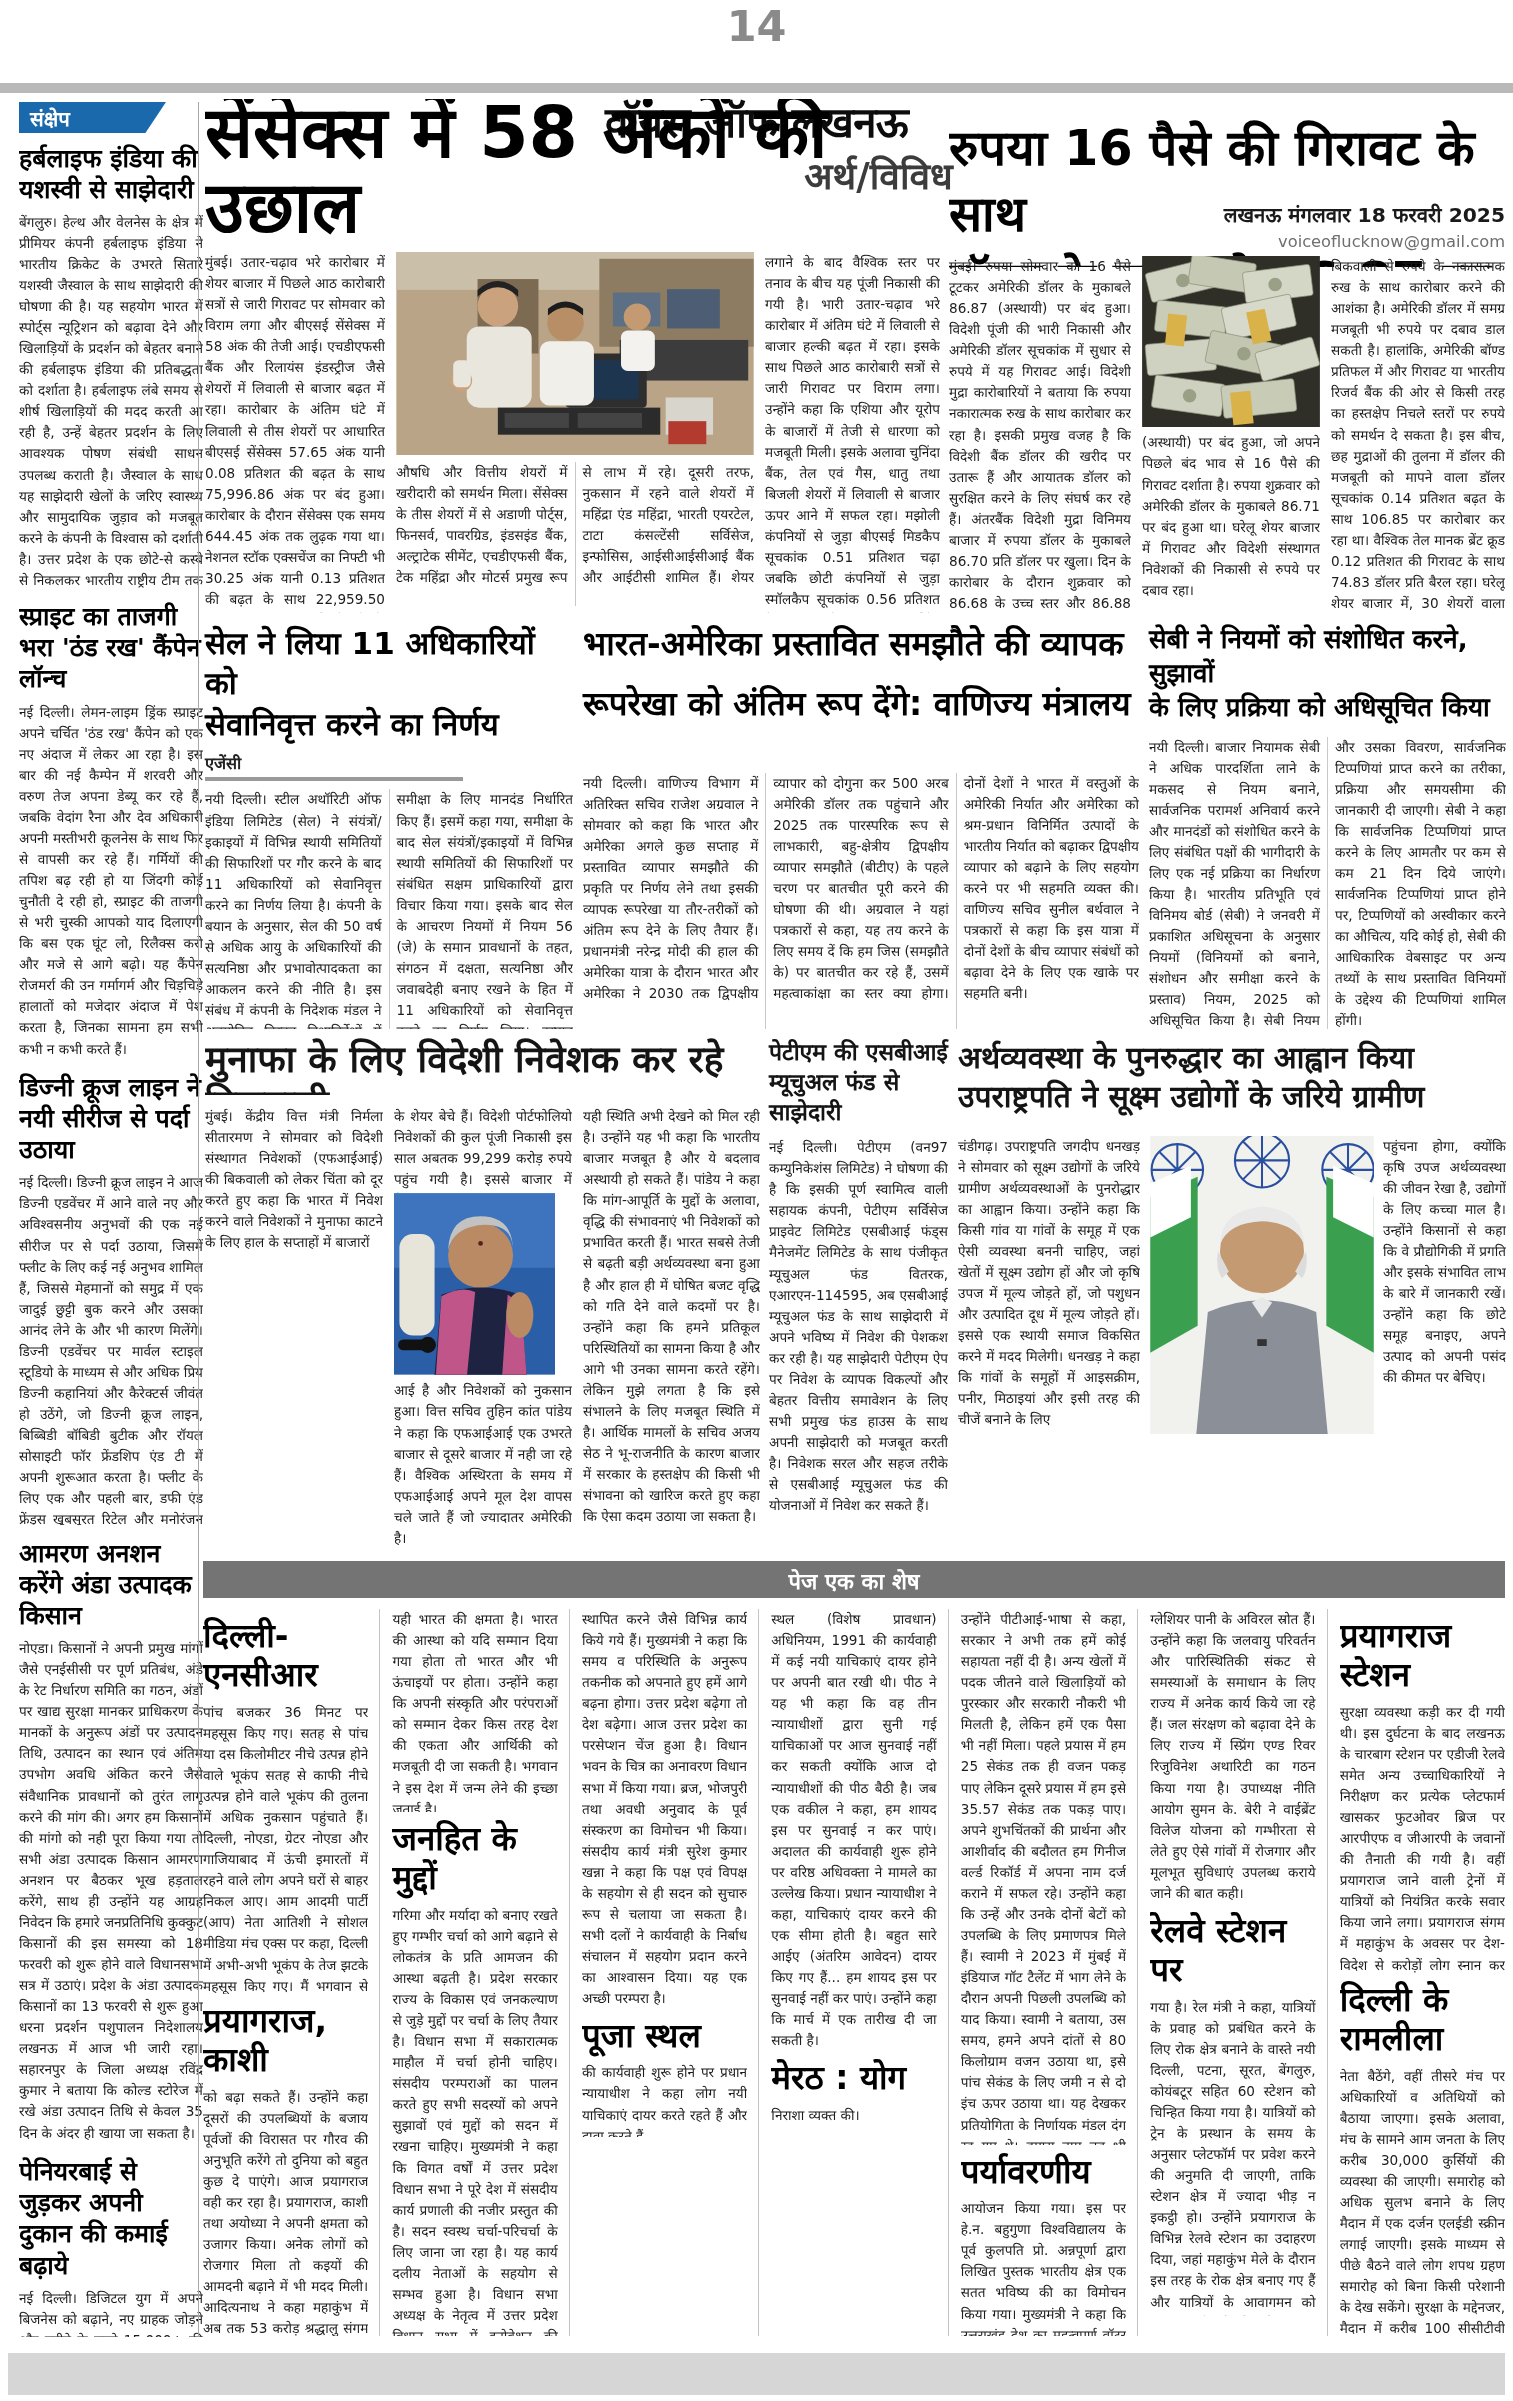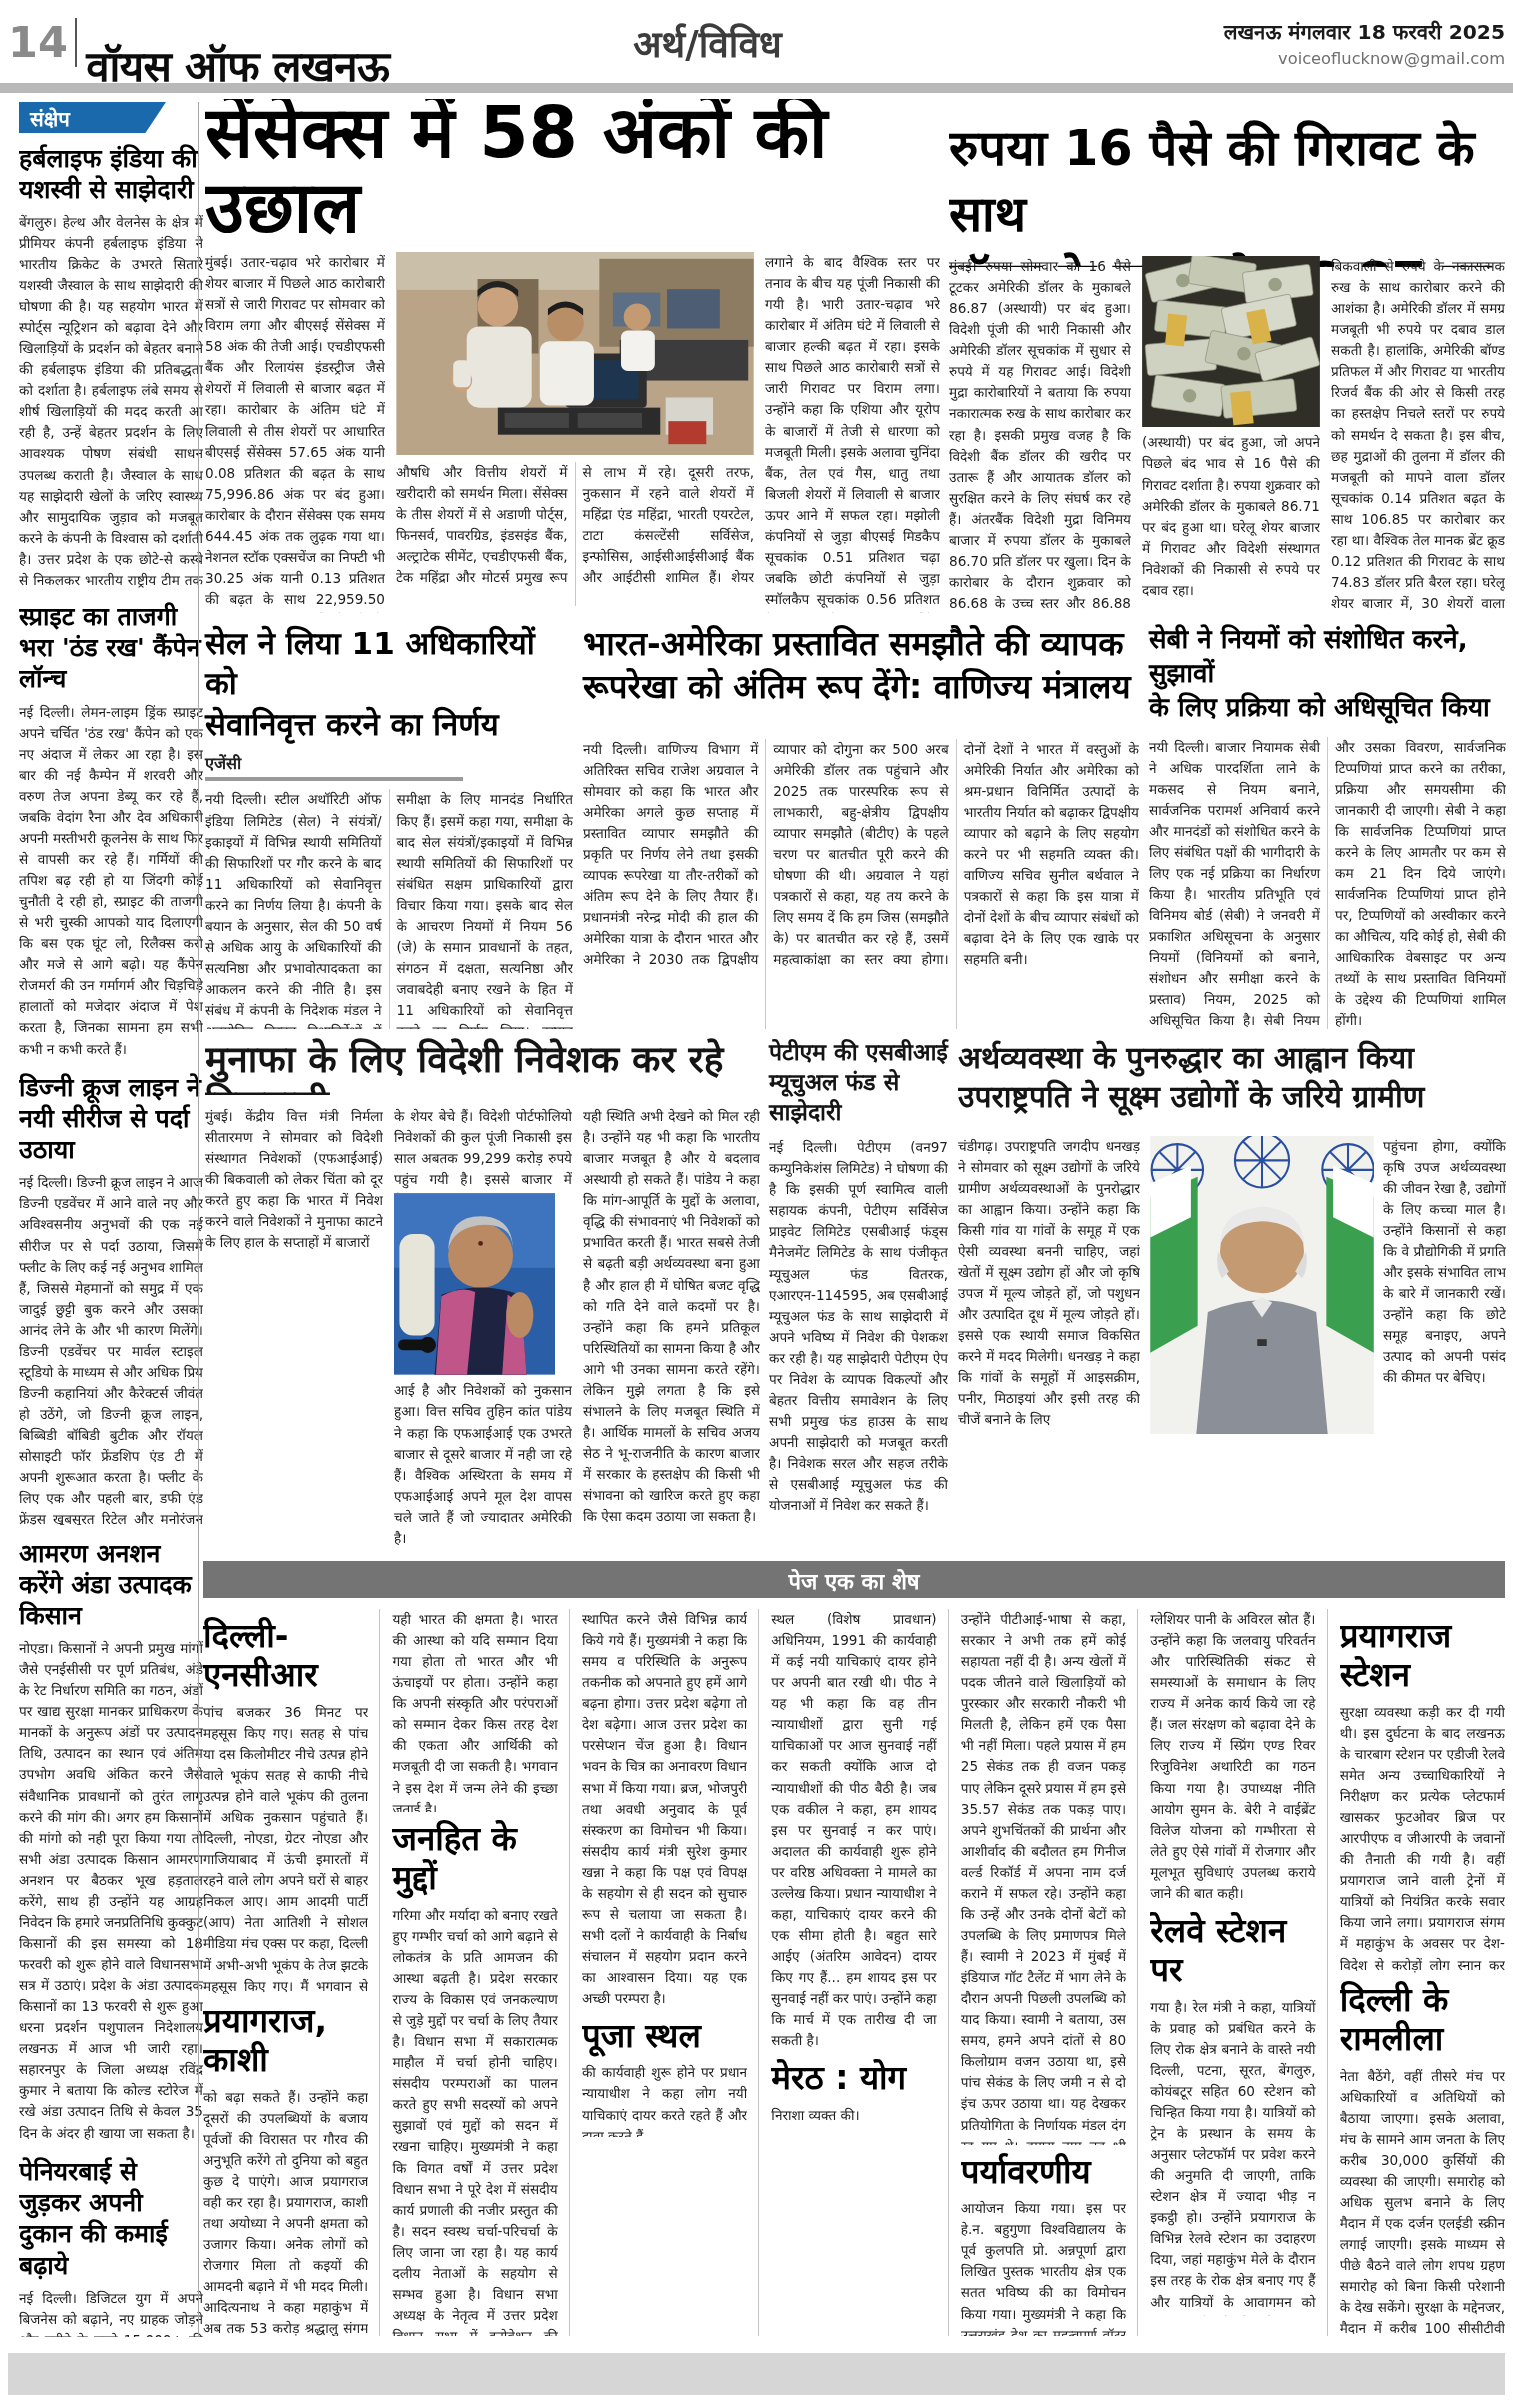--- a/index.html
+++ b/index.html
@@ -1,19 +1,19 @@
 <!DOCTYPE html>
 <html style="font-size:11px"><head>
 <meta charset="utf-8">
 <style>
   html,body{margin:0;padding:0;background:#ffffff;}
   body{width:1514px;height:2401px;position:relative;font-family:"DejaVu Sans",sans-serif;color:#141414;overflow:hidden;}
   .abs{position:absolute;}
   
-  #hdr{left:8.1px;top:5.4px;width:1497px;height:75px;display:flex;align-items:center;}
+  #hdr{left:8.1px;top:5.4px;width:1497px;height:75px;display:flex;align-items:center;flex-direction:column;}
   #pageno{font-size:43px;font-weight:800;color:#8a8a8a;line-height:1;}
   #pndiv{width:2px;height:49px;background:#555;margin:0 9.5px 0 6.8px;}
   #masthead{font-size:42px;font-weight:800;color:#0c0c0c;letter-spacing:-0.7px;margin-top:44px;}
   #sectiontitle{font-size:37px;font-weight:800;color:#3c3c3c;margin-left:244px;}
   #hdr-right{margin-left:auto;text-align:right;}
   #dateline{font-size:20.3px;font-weight:700;color:#1a1a1a;}
   #email{font-size:16.3px;color:#6f6f6f;margin-top:4.1px;}
   #hdr-rule{left:0;top:83px;width:1514px;height:9.5px;background:#b9b9b9;}
   
   .bodytxt{font-size:13.6px;line-height:1.55;text-align:justify;color:#1c1c1c;overflow:hidden;}
@@ -41,21 +41,21 @@
   #rupee-ctr{width:178px;}
   #rupee-below{margin-top:5.4px;height:175px;overflow:hidden;}
   #rupee-c3{flex:1;}
   
   .mid-h{font-weight:800;color:#000;line-height:1.3;}
   #sail{left:205px;top:623px;width:368px;height:406px;display:flex;flex-direction:column;}
   #sail .mid-h{font-size:31px;}
   #sail-byline{font-size:16.3px;font-weight:700;color:#222;margin:8.1px 0 2.7px 0;}
   #sail-rule{width:258px;height:4.7px;background:#9a9a9a;margin-bottom:8.1px;}
   #sail-body{flex:1;columns:2;}
-  #indous{left:583px;top:623px;width:556px;height:406px;display:flex;flex-direction:column;}
+  #indous{left:583px;top:623px;width:556px;height:406px;display:flex;flex-direction:column;gap:17px;}
   #indous .mid-h{font-size:33px;}
   #indous-body{flex:1;margin-top:30px;columns:3;}
   #sebi{left:1149px;top:623px;width:357px;height:406px;display:flex;flex-direction:column;}
   #sebi .mid-h{font-size:26px;}
   #sebi-body{flex:1;margin-top:12.2px;columns:2;}
   
   #fii{left:205px;top:1038px;width:555px;height:514px;}
   #fii-headline{font-size:37px;font-weight:800;line-height:1.2;height:57px;overflow:hidden;}
   #fii-cols{display:flex;gap:11px;height:444px;margin-top:11px;}
   #fii-c1,#fii-c3{width:178px;}

